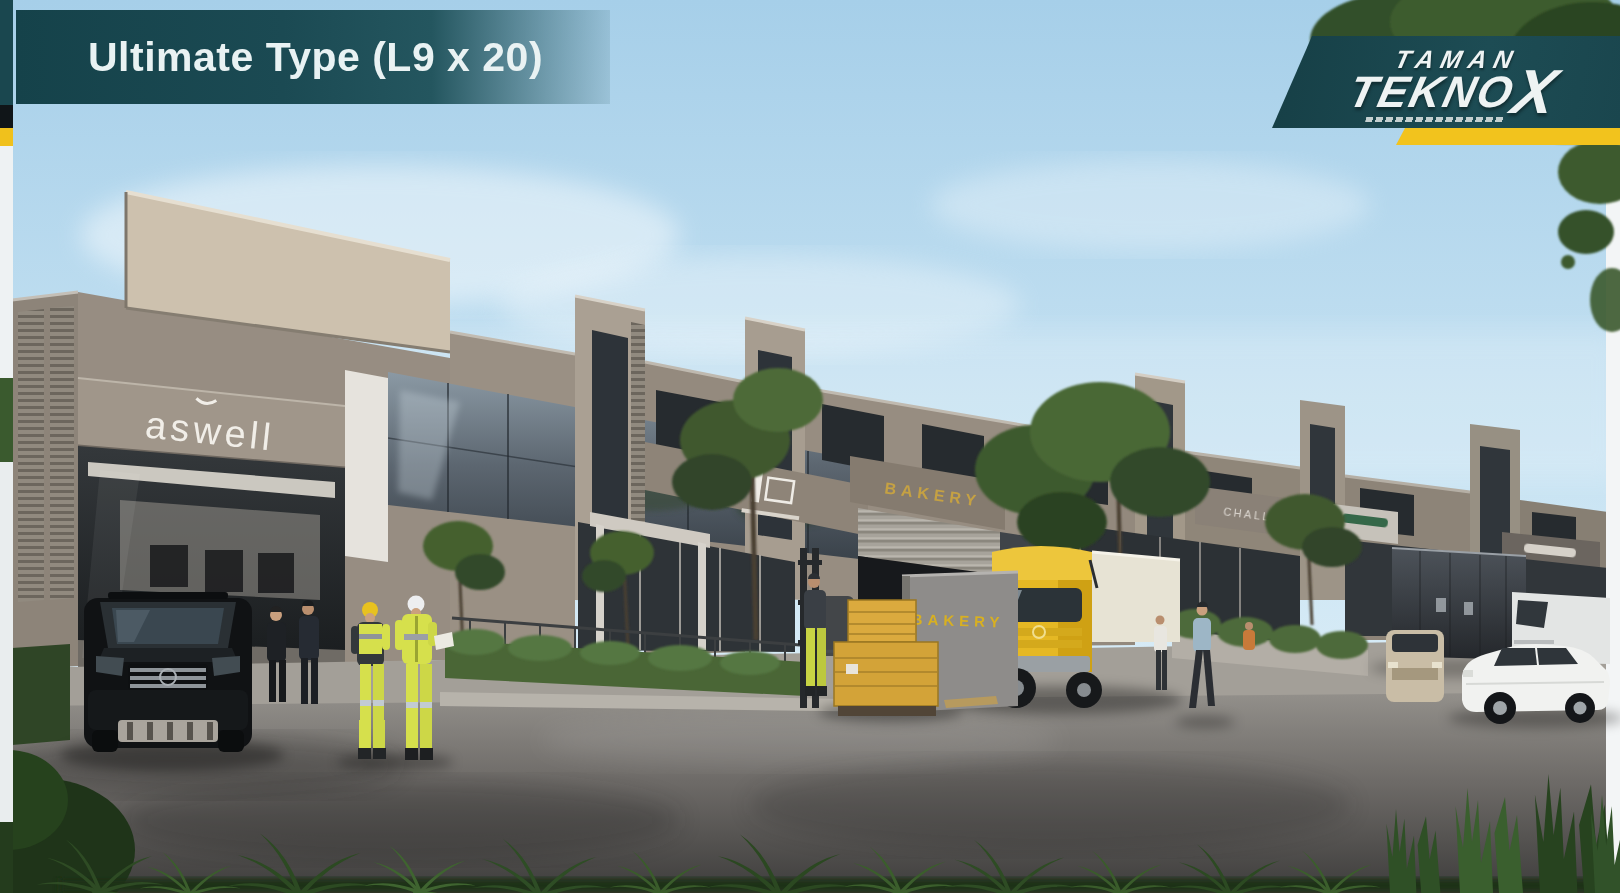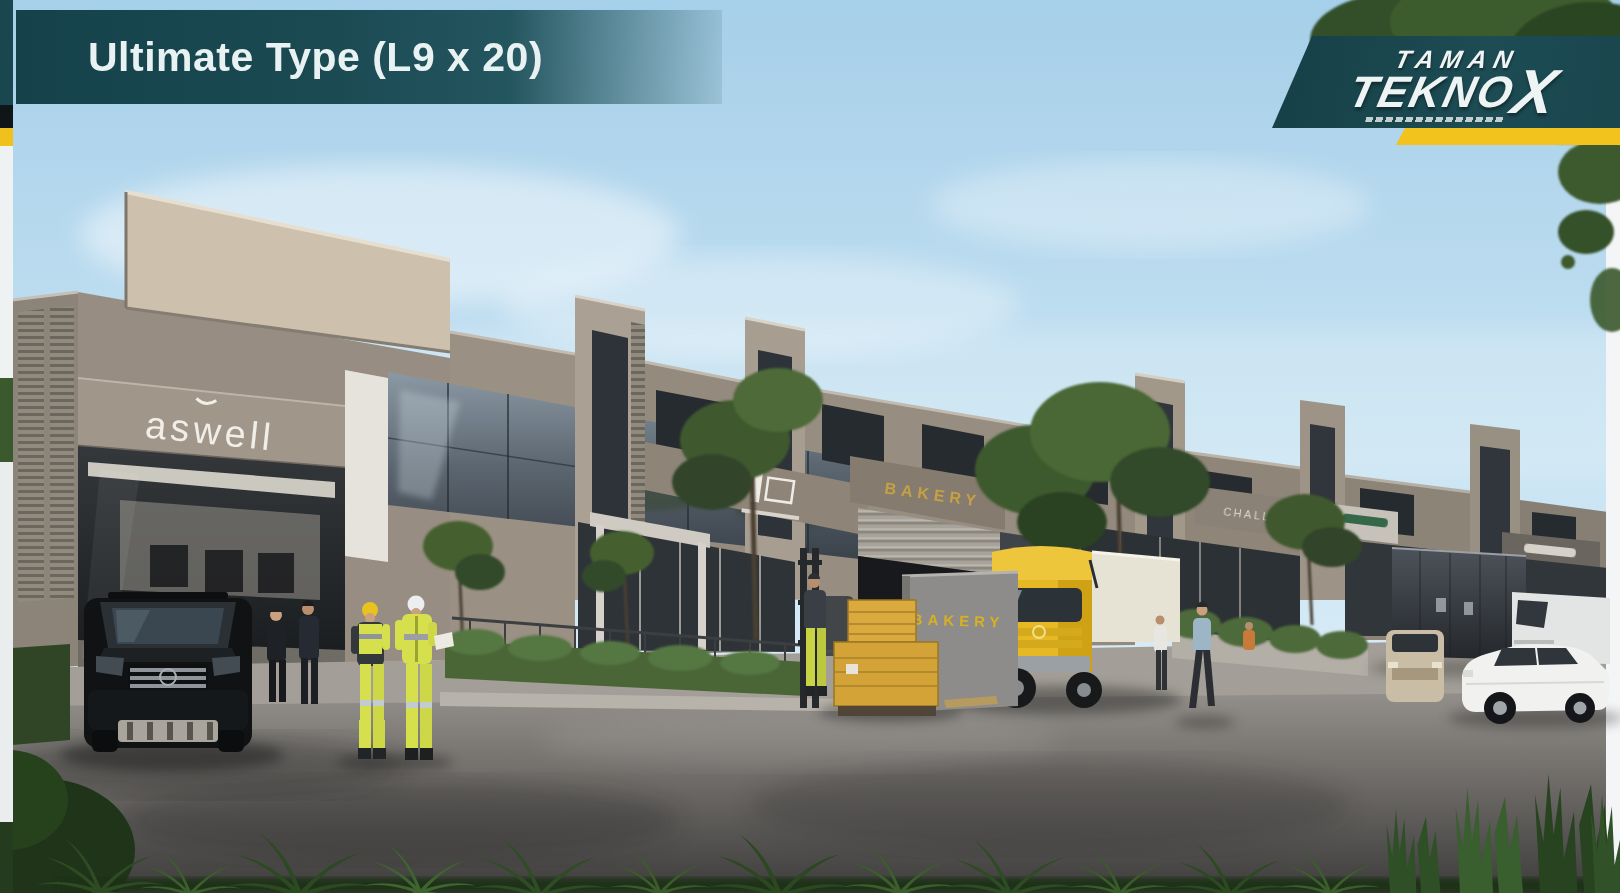--- a/index.html
+++ b/index.html
@@ -1,21 +1,21 @@
 <!DOCTYPE html>
 <html><head>
 <meta charset="utf-8">
 <style>
   html,body{margin:0;padding:0;background:#ffffff;}
   .stage{position:relative;width:1620px;height:893px;overflow:hidden;background:#fff;
          font-family:"Liberation Sans",sans-serif;}
   .stage svg{position:absolute;left:0;top:0;font-family:"Liberation Sans",sans-serif;}
 
   
-  .banner{position:absolute;left:16px;top:10px;width:706px;height:94px;
+  .banner{position:absolute;left:16px;top:10px;width:594px;height:94px;
           background:linear-gradient(90deg,#15424a 0%,#1b4a53 45%,#24565f 70%,rgba(72,116,126,0.18) 100%);
           z-index:20;}
   .banner .title{display:block;padding-left:72px;line-height:94px;font-size:41px;font-weight:600;
           letter-spacing:0.5px;color:#e9f2f3;white-space:nowrap;}
 
   
   .logo{position:absolute;left:1270px;top:36px;width:350px;height:112px;z-index:21;}
   .logo-plate{position:absolute;left:0;top:0;width:350px;height:92px;
           background:linear-gradient(100deg,#163f46 0%,#1d4c54 60%,#1a464e 100%);
           clip-path:polygon(42px 0,350px 0,350px 92px,2px 92px);}

